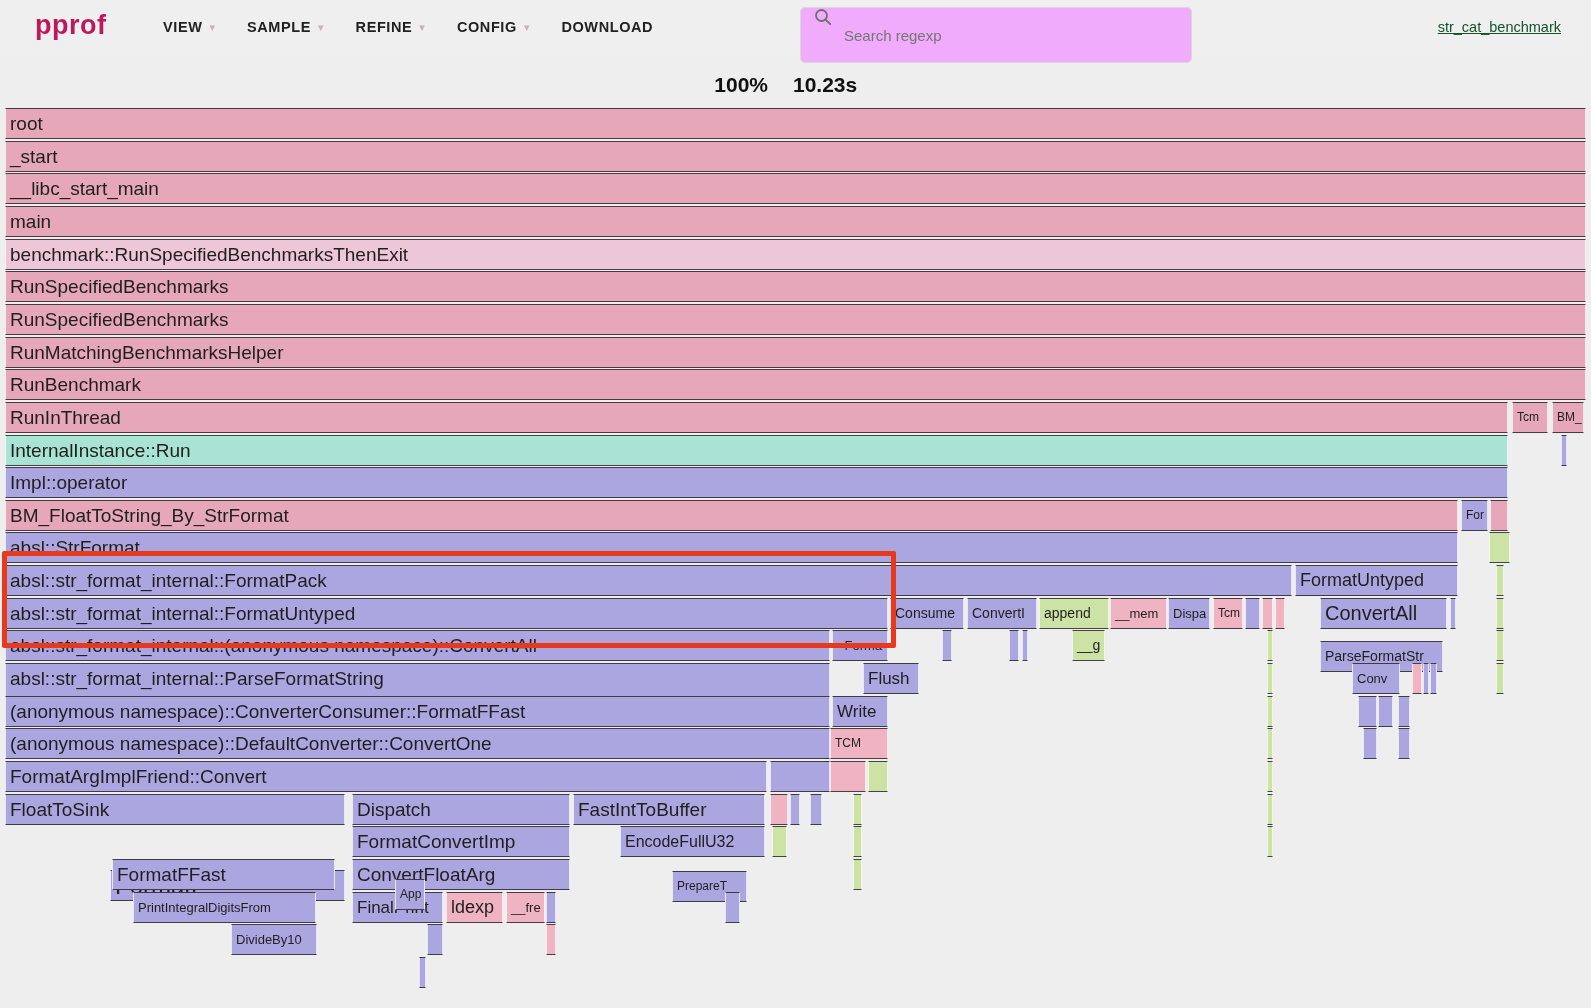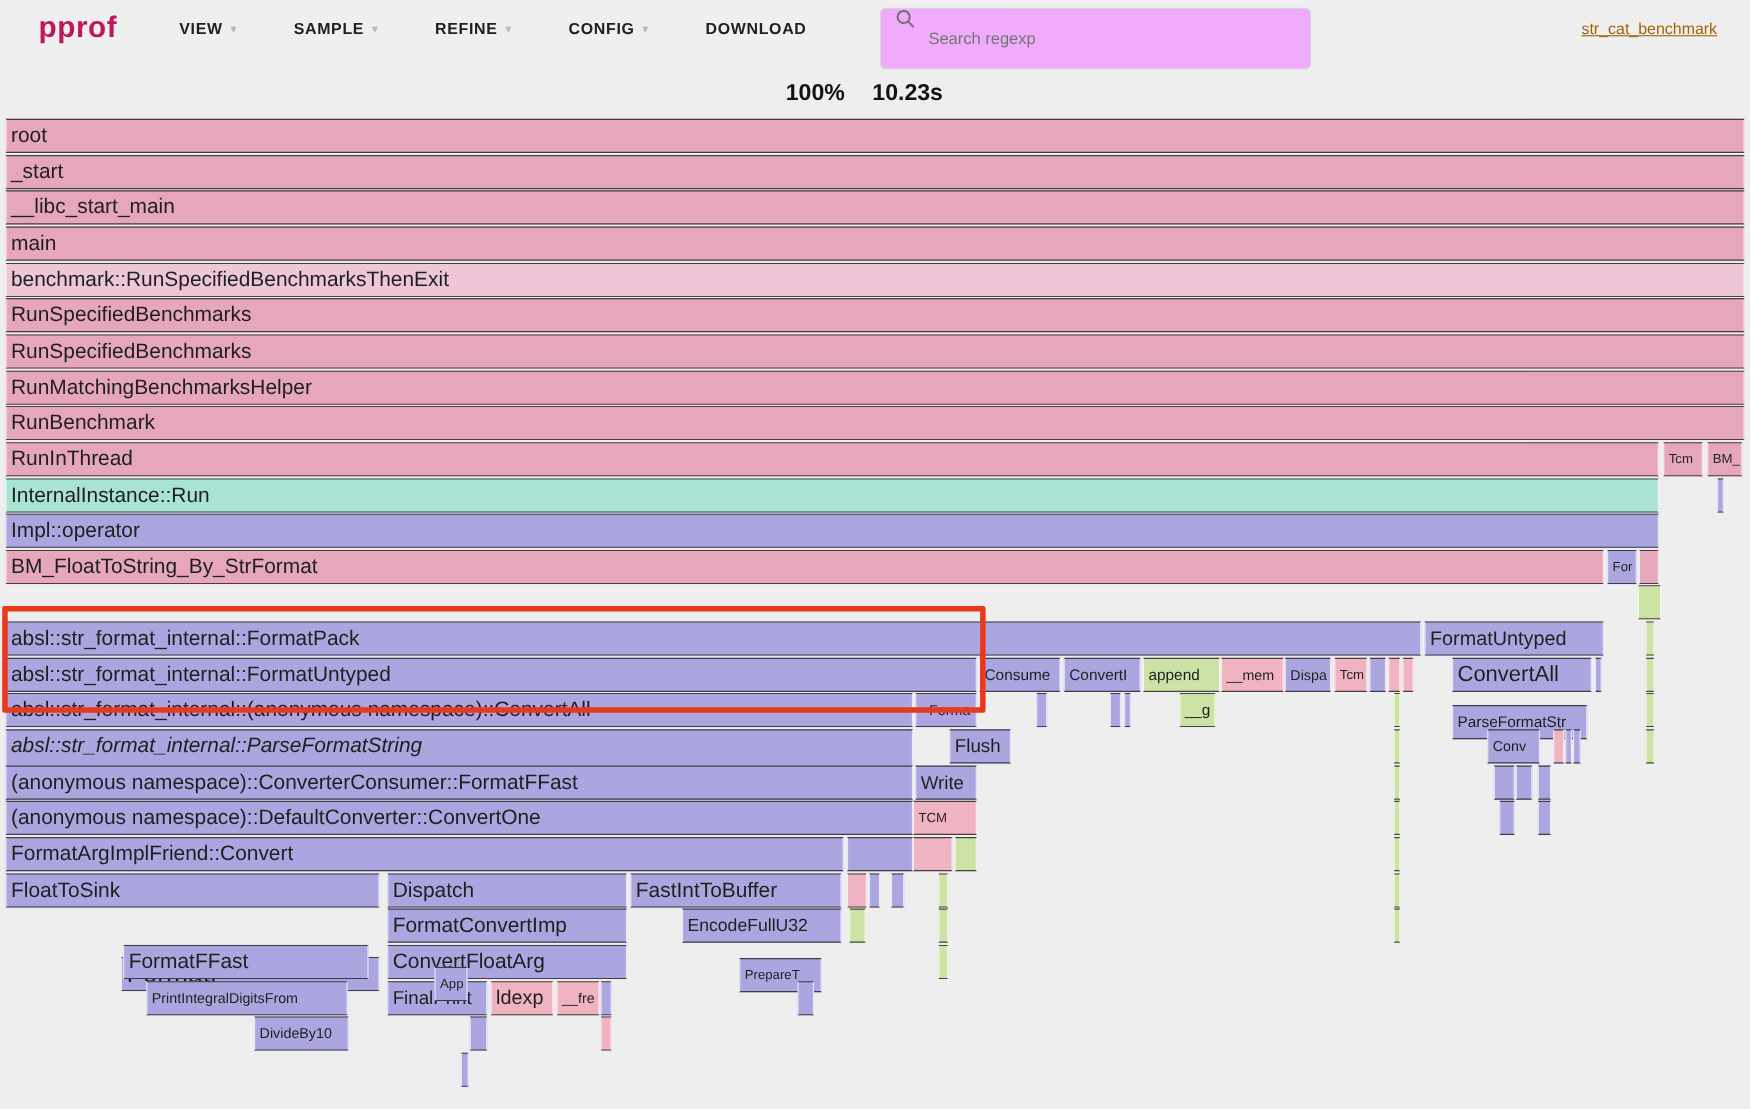--- a/index.html
+++ b/index.html
@@ -4,31 +4,31 @@
 <style>
   html,body{margin:0;padding:0;}
   body{
     width:1591px;height:1008px;overflow:hidden;position:relative;
     background:#eeeeee;font-family:"Liberation Sans",sans-serif;
     -webkit-font-smoothing:antialiased;
   }
   
   #topbar{position:absolute;left:0;top:0;width:1591px;height:56px;background:#efefef;}
   #logo{position:absolute;left:35px;top:10px;font-size:27px;font-weight:800;color:#be185d;letter-spacing:.5px;}
-  #menus{position:absolute;left:163px;top:19px;display:flex;gap:52px;align-items:center;}
+  #menus{position:absolute;left:163px;top:19px;display:flex;gap:32px;align-items:center;}
   .menu-item{display:flex;align-items:center;gap:7px;cursor:pointer;}
   .menu-label{font-size:14.5px;font-weight:600;color:#212121;letter-spacing:.6px;}
   .caret{font-size:11px;color:#c9aebc;line-height:1;}
   #searchbox{position:absolute;left:800px;top:7px;width:392px;height:56px;background:#f0abfc;
     border:1px solid #d8d8d8;border-radius:5px;display:flex;box-sizing:border-box;}
   #searchbox svg{margin:0 10px 0 13px;}
   #search-input{border:none;outline:none;flex:1;font-size:15px;color:#333;background:transparent;
     font-family:"Liberation Sans",sans-serif;}
   #search-input::placeholder{color:#757575;}
-  #bench-link{position:absolute;right:30px;top:19px;font-size:14.5px;color:#a16207;
+  #bench-link{position:absolute;right:30px;top:19px;font-size:14.5px;color:#14532d;
     text-decoration:underline;cursor:pointer;}
   
   #pct{position:absolute;left:640px;top:73px;width:128px;text-align:right;
        font-size:21px;font-weight:700;color:#111;}
   #time{position:absolute;left:793px;top:73px;font-size:21px;font-weight:700;color:#111;}
   
   #flamegraph{position:absolute;left:0;top:0;width:1591px;height:1008px;}
   .fbox{
     position:absolute;box-sizing:border-box;
     border-top:1.4px solid rgba(45,40,45,.85);
@@ -55,20 +55,21 @@
     <div class="fbox" title="RunBenchmark" style="left: 5px; top: 369.2px; width: 1581px; height: 31px; background: rgb(229, 167, 185); font-size: 19px;">RunBenchmark</div>
     <div class="fbox" title="RunInThread" style="left: 5px; top: 401.85px; width: 1503px; height: 31px; background: rgb(229, 167, 185); font-size: 19px;">RunInThread</div>
     <div class="fbox" title="Tcm" style="left: 1512px; top: 401.85px; width: 36px; height: 31px; background: rgb(229, 167, 185); font-size: 12px;">Tcm</div>
     <div class="fbox" title="BM_" style="left: 1552px; top: 401.85px; width: 32px; height: 31px; background: rgb(229, 167, 185); font-size: 12px;">BM_</div>
     <div class="fbox" title="InternalInstance::Run" style="left: 5px; top: 434.5px; width: 1503px; height: 31px; background: rgb(169, 227, 211); font-size: 19px;">InternalInstance::Run</div>
     <div class="fbox" style="left: 1561px; top: 434.5px; width: 6px; height: 31px; background: rgb(171, 166, 224); font-size: 19px;"></div>
     <div class="fbox" title="Impl::operator" style="left: 5px; top: 467.15px; width: 1503px; height: 31px; background: rgb(171, 166, 224); font-size: 19px;">Impl::operator</div>
     <div class="fbox" title="BM_FloatToString_By_StrFormat" style="left: 5px; top: 499.8px; width: 1453px; height: 31px; background: rgb(229, 167, 185); font-size: 19px;">BM_FloatToString_By_StrFormat</div>
     <div class="fbox" title="For" style="left: 1461px; top: 499.8px; width: 27px; height: 31px; background: rgb(171, 166, 224); font-size: 12px;">For</div>
     <div class="fbox" style="left: 1490px; top: 499.8px; width: 18px; height: 31px; background: rgb(229, 167, 185); font-size: 19px;"></div>
+    <div class="fbox" title="absl::StrFormat" style="left: 5px; top: 532.45px; width: 1453px; height: 31px; background: rgb(171, 166, 224); font-size: 19px;">absl::StrFormat</div>
     <div class="fbox" style="left: 1489px; top: 532.45px; width: 21px; height: 31px; background: rgb(205, 227, 166); font-size: 19px;"></div>
     <div class="fbox" title="absl::str_format_internal::FormatPack" style="left: 5px; top: 565.1px; width: 1287px; height: 31px; background: rgb(171, 166, 224); font-size: 19px;">absl::str_format_internal::FormatPack</div>
     <div class="fbox" title="FormatUntyped" style="left: 1295px; top: 565.1px; width: 163px; height: 31px; background: rgb(171, 166, 224); font-size: 18px;">FormatUntyped</div>
     <div class="fbox" style="left: 1496px; top: 565.1px; width: 8px; height: 31px; background: rgb(205, 227, 166); font-size: 19px;"></div>
     <div class="fbox" title="absl::str_format_internal::FormatUntyped" style="left: 5px; top: 597.75px; width: 883px; height: 31px; background: rgb(171, 166, 224); font-size: 19px;">absl::str_format_internal::FormatUntyped</div>
     <div class="fbox" title="Consume" style="left: 890px; top: 597.75px; width: 74px; height: 31px; background: rgb(171, 166, 224); font-size: 14px;">Consume</div>
     <div class="fbox" title="ConvertI" style="left: 967px; top: 597.75px; width: 70px; height: 31px; background: rgb(171, 166, 224); font-size: 14px;">ConvertI</div>
     <div class="fbox" title="append" style="left: 1039px; top: 597.75px; width: 70px; height: 31px; background: rgb(205, 227, 166); font-size: 14px;">append</div>
     <div class="fbox" title="__mem" style="left: 1110px; top: 597.75px; width: 57px; height: 31px; background: rgb(240, 179, 193); font-size: 13px;">__mem</div>
     <div class="fbox" title="Dispa" style="left: 1168px; top: 597.75px; width: 42px; height: 31px; background: rgb(171, 166, 224); font-size: 13px;">Dispa</div>
@@ -81,21 +82,21 @@
     <div class="fbox" style="left: 1496px; top: 597.75px; width: 8px; height: 31px; background: rgb(205, 227, 166); font-size: 19px;"></div>
     <div class="fbox" title="absl::str_format_internal::(anonymous namespace)::ConvertAll" style="left: 5px; top: 630.4px; width: 825px; height: 31px; background: rgb(171, 166, 224); font-size: 19px;">absl::str_format_internal::(anonymous namespace)::ConvertAll</div>
     <div class="fbox" title="~Forma" style="left: 832px; top: 630.4px; width: 56px; height: 31px; background: rgb(171, 166, 224); font-size: 13px;">~Forma</div>
     <div class="fbox" style="left: 942px; top: 630.4px; width: 10px; height: 31px; background: rgb(171, 166, 224); font-size: 19px;"></div>
     <div class="fbox" style="left: 1009px; top: 630.4px; width: 10px; height: 31px; background: rgb(171, 166, 224); font-size: 19px;"></div>
     <div class="fbox" style="left: 1022px; top: 630.4px; width: 5px; height: 31px; background: rgb(171, 166, 224); font-size: 19px;"></div>
     <div class="fbox" title="__g" style="left: 1072px; top: 630.4px; width: 33px; height: 31px; background: rgb(205, 227, 166); font-size: 14px;">__g</div>
     <div class="fbox" style="left: 1267px; top: 630.4px; width: 6px; height: 31px; background: rgb(205, 227, 166); font-size: 19px;"></div>
     <div class="fbox" title="ParseFormatStr" style="left: 1320px; top: 630.4px; width: 123px; height: 31px; background: rgb(171, 166, 224); font-size: 14px; margin-top: 11px;">ParseFormatStr</div>
     <div class="fbox" style="left: 1496px; top: 630.4px; width: 8px; height: 31px; background: rgb(205, 227, 166); font-size: 19px;"></div>
-    <div class="fbox" title="absl::str_format_internal::ParseFormatString" style="left: 5px; top: 663.05px; width: 825px; height: 43px; background: rgb(171, 166, 224); font-size: 19px; font-style: italic;">absl::str_format_internal::ParseFormatString</div>
+    <div class="fbox" title="absl::str_format_internal::ParseFormatString" style="left: 5px; top: 663.05px; width: 825px; height: 43px; background: rgb(171, 166, 224); font-size: 19px;">absl::str_format_internal::ParseFormatString</div>
     <div class="fbox" title="Flush" style="left: 832px; top: 663.05px; width: 56px; height: 31px; background: rgb(171, 166, 224); font-size: 17px; margin-left: 31px;">Flush</div>
     <div class="fbox" style="left: 1267px; top: 663.05px; width: 6px; height: 31px; background: rgb(205, 227, 166); font-size: 19px;"></div>
     <div class="fbox" title="Conv" style="left: 1352px; top: 663.05px; width: 48px; height: 31px; background: rgb(171, 166, 224); font-size: 13px;">Conv</div>
     <div class="fbox" style="left: 1412px; top: 663.05px; width: 10px; height: 31px; background: rgb(240, 179, 193); font-size: 19px;"></div>
     <div class="fbox" style="left: 1423px; top: 663.05px; width: 5px; height: 31px; background: rgb(171, 166, 224); font-size: 19px;"></div>
     <div class="fbox" style="left: 1430px; top: 663.05px; width: 7px; height: 31px; background: rgb(171, 166, 224); font-size: 19px;"></div>
     <div class="fbox" style="left: 1496px; top: 663.05px; width: 8px; height: 31px; background: rgb(205, 227, 166); font-size: 19px;"></div>
     <div class="fbox" title="(anonymous namespace)::ConverterConsumer::ConvertOne" style="left: 5px; top: 695.7px; width: 825px; height: 31px; background: rgb(171, 166, 224); font-size: 19px;">(anonymous namespace)::ConverterConsumer::FormatFFast</div>
     <div class="fbox" title="Write" style="left: 832px; top: 695.7px; width: 56px; height: 31px; background: rgb(171, 166, 224); font-size: 17px;">Write</div>
     <div class="fbox" style="left: 1267px; top: 695.7px; width: 5px; height: 31px; background: rgb(205, 227, 166); font-size: 19px;"></div>

